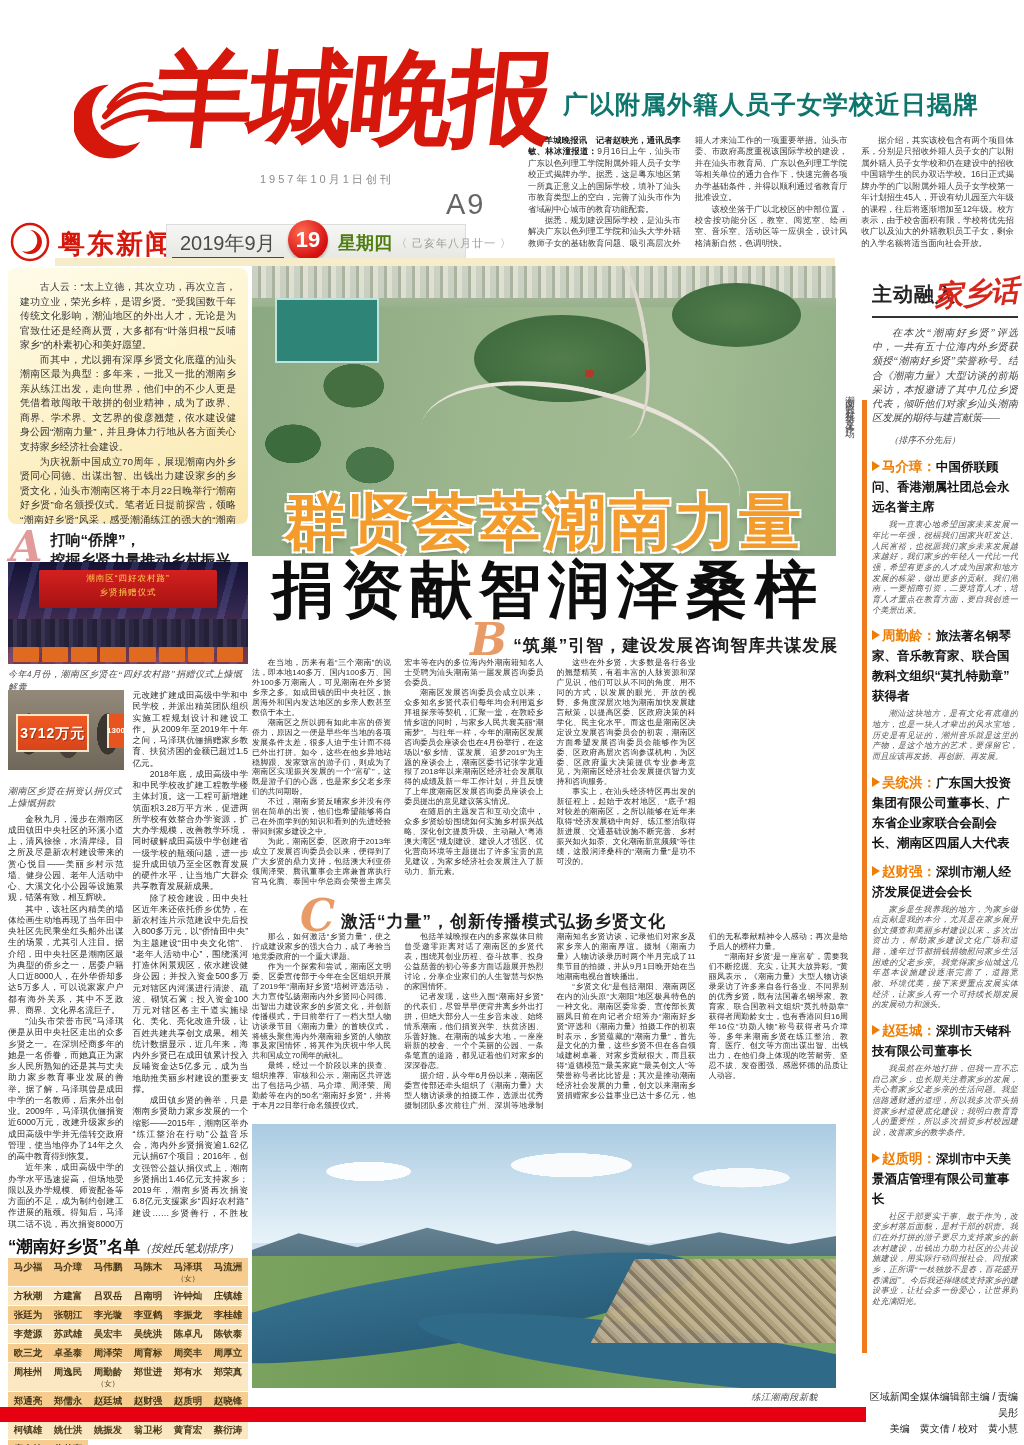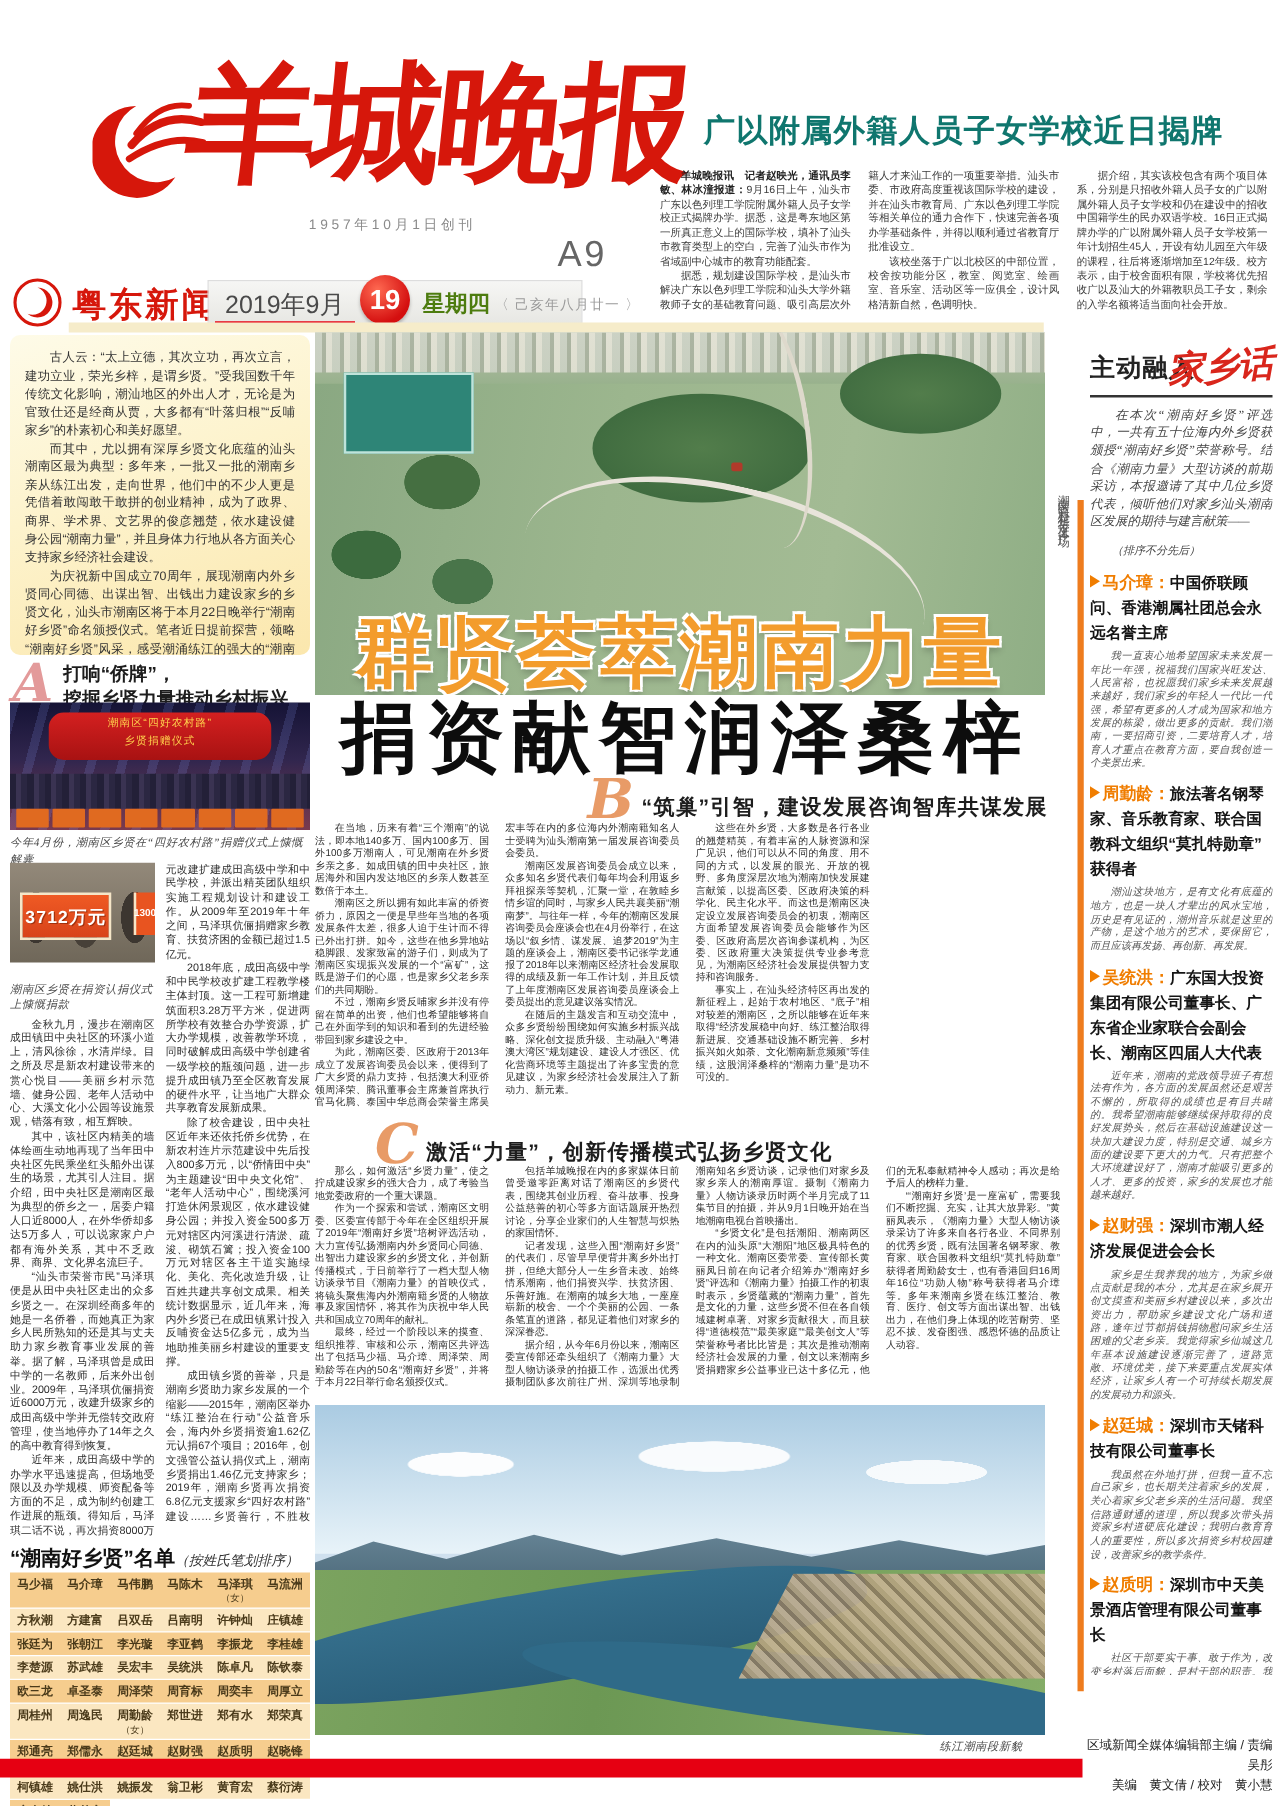--- a/index.html
+++ b/index.html
@@ -7,21 +7,21 @@
   #page{position:relative;width:1024px;height:1445px;margin:0 auto;background:#fff;overflow:hidden;}
   .abs{position:absolute;}
   .kai{font-family:"Liberation Serif","DejaVu Serif",serif;font-style:italic;}
   p.para{margin:0 0 1px;text-indent:2em;text-align:justify;}
 
   
   .mast-logo{left:74px;top:70px;width:92px;height:92px;}
   .mast-title{left:150px;top:28px;width:420px;font-family:"DejaVu Serif","Liberation Serif",serif;
     font-size:104px;line-height:1.35;font-weight:bold;color:#d6170b;letter-spacing:-4px;
     transform:skewX(-6deg);white-space:nowrap;}
-  .founded{left:247px;top:172px;font-size:11px;color:#8a8a8a;letter-spacing:3px;}
+  .founded{left:260px;top:172px;font-size:11px;color:#8a8a8a;letter-spacing:3px;}
   .pageno{left:446px;top:188px;font-size:29px;color:#666;letter-spacing:2px;}
 
   
   .t-art{left:528px;top:88px;width:486px;}
   .t-head{font-size:25px;font-weight:bold;color:#0f766e;letter-spacing:1px;text-align:center;white-space:nowrap;}
   .t-body{margin-top:14px;height:120px;column-count:3;column-gap:14px;column-fill:auto;
     font-size:8.4px;line-height:1.36;color:#3a3a3a;overflow:hidden;}
   .t-body p{margin:0;text-indent:2em;text-align:justify;}
   .t-body b{color:#222;}
 
@@ -47,21 +47,21 @@
   .intro p{margin:0;font-size:9.9px;line-height:1.47;color:#333;text-indent:2em;text-align:justify;}
 
   
   .a-head{left:10px;top:528px;width:240px;display:flex;align-items:flex-start;}
   .script{font-family:"DejaVu Serif","Liberation Serif",serif;font-style:italic;font-weight:bold;}
   .a-letter{font-size:42px;color:#e39a9a;line-height:.9;margin-right:8px;}
   .a-title{font-size:15px;font-weight:bold;color:#1d1d1d;line-height:1.3;padding-top:2px;}
   .stage{left:8px;top:562px;width:240px;height:102px;overflow:hidden;background:linear-gradient(180deg,#151335 0%,#31264e 45%,#5e3350 78%,#7a3a4e 100%);}
   .sp-beams{position:absolute;inset:0;background:repeating-linear-gradient(105deg,rgba(140,160,255,.16) 0 7px,transparent 7px 24px);}
   .sp-banner{position:absolute;left:13%;top:8%;width:74%;height:37%;background:linear-gradient(#d42020,#a81212);
-    color:#ffd34d;text-align:center;font-size:8.5px;line-height:1.6;letter-spacing:1px;padding-top:2px;box-sizing:border-box;border-radius:12px;}
+    color:#ffd34d;text-align:center;font-size:8.5px;line-height:1.6;letter-spacing:1px;padding-top:2px;box-sizing:border-box;border-radius:2px;}
   .sp-crowd{position:absolute;bottom:17%;width:100%;height:27%;background:repeating-linear-gradient(90deg,#232038 0 5px,#3a3352 5px 9px,#2b2742 9px 14px);}
   .sp-boards{position:absolute;bottom:2%;left:2%;right:2%;height:15%;display:flex;gap:3px;}
   .sp-board{flex:1;background:#e06a20;border-radius:1px;}
   .cap{font-size:9px;color:#4a4a4a;letter-spacing:.5px;}
   .cap1{left:8px;top:668px;width:240px;}
 
   
   .left-flow{left:8px;top:690px;width:240px;height:544px;column-count:2;column-gap:9px;column-fill:auto;
     font-size:8.6px;line-height:1.31;color:#2e2e2e;overflow:hidden;}
   .left-flow p{margin:0;text-indent:2em;text-align:justify;}
@@ -464,21 +464,20 @@
     <div class="sb-headline">
       <span class="tri-icon"></span><span class="sb-name">周勤龄：</span><span class="sb-job">旅法著名钢琴家、音乐教育家、联合国教科文组织“莫扎特勋章”获得者</span>
     </div>
     <p class="sb-quote">潮汕这块地方，是有文化有底蕴的地方，也是一块人才辈出的风水宝地，历史是有见证的，潮州音乐就是这里的产物，是这个地方的艺术，要保留它，而且应该再发扬、再创新、再发展。</p>
   </div>
 
   <div class="sb-entry">
     <div class="sb-headline">
       <span class="tri-icon"></span><span class="sb-name">吴统洪：</span><span class="sb-job">广东国大投资集团有限公司董事长、广东省企业家联合会副会长、潮南区四届人大代表</span>
     </div>
-    <p class="sb-quote">近年来，潮南的党政领导班子有想法有作为，各方面的发展虽然还是艰苦不懈的，所取得的成绩也是有目共睹的。我希望潮南能够继续保持取得的良好发展势头，然后在基础设施建设这一块加大建设力度，特别是交通、城乡方面的建设要下更大的力气。只有把整个大环境建设好了，潮南才能吸引更多的人才、更多的投资，家乡的发展也才能越来越好。</p>
   </div>
 
   <div class="sb-entry">
     <div class="sb-headline">
       <span class="tri-icon"></span><span class="sb-name">赵财强：</span><span class="sb-job">深圳市潮人经济发展促进会会长</span>
     </div>
     <p class="sb-quote">家乡是生我养我的地方，为家乡做点贡献是我的本分，尤其是在家乡展开创文摸查和美丽乡村建设以来，多次出资出力，帮助家乡建设文化广场和道路，逢年过节都捐钱捐物慰问家乡生活困难的父老乡亲。我觉得家乡仙城这几年基本设施建设逐渐完善了，道路宽敞、环境优美，接下来要重点发展实体经济，让家乡人有一个可持续长期发展的发展动力和源头。</p>
   </div>
 
   <div class="sb-entry">

